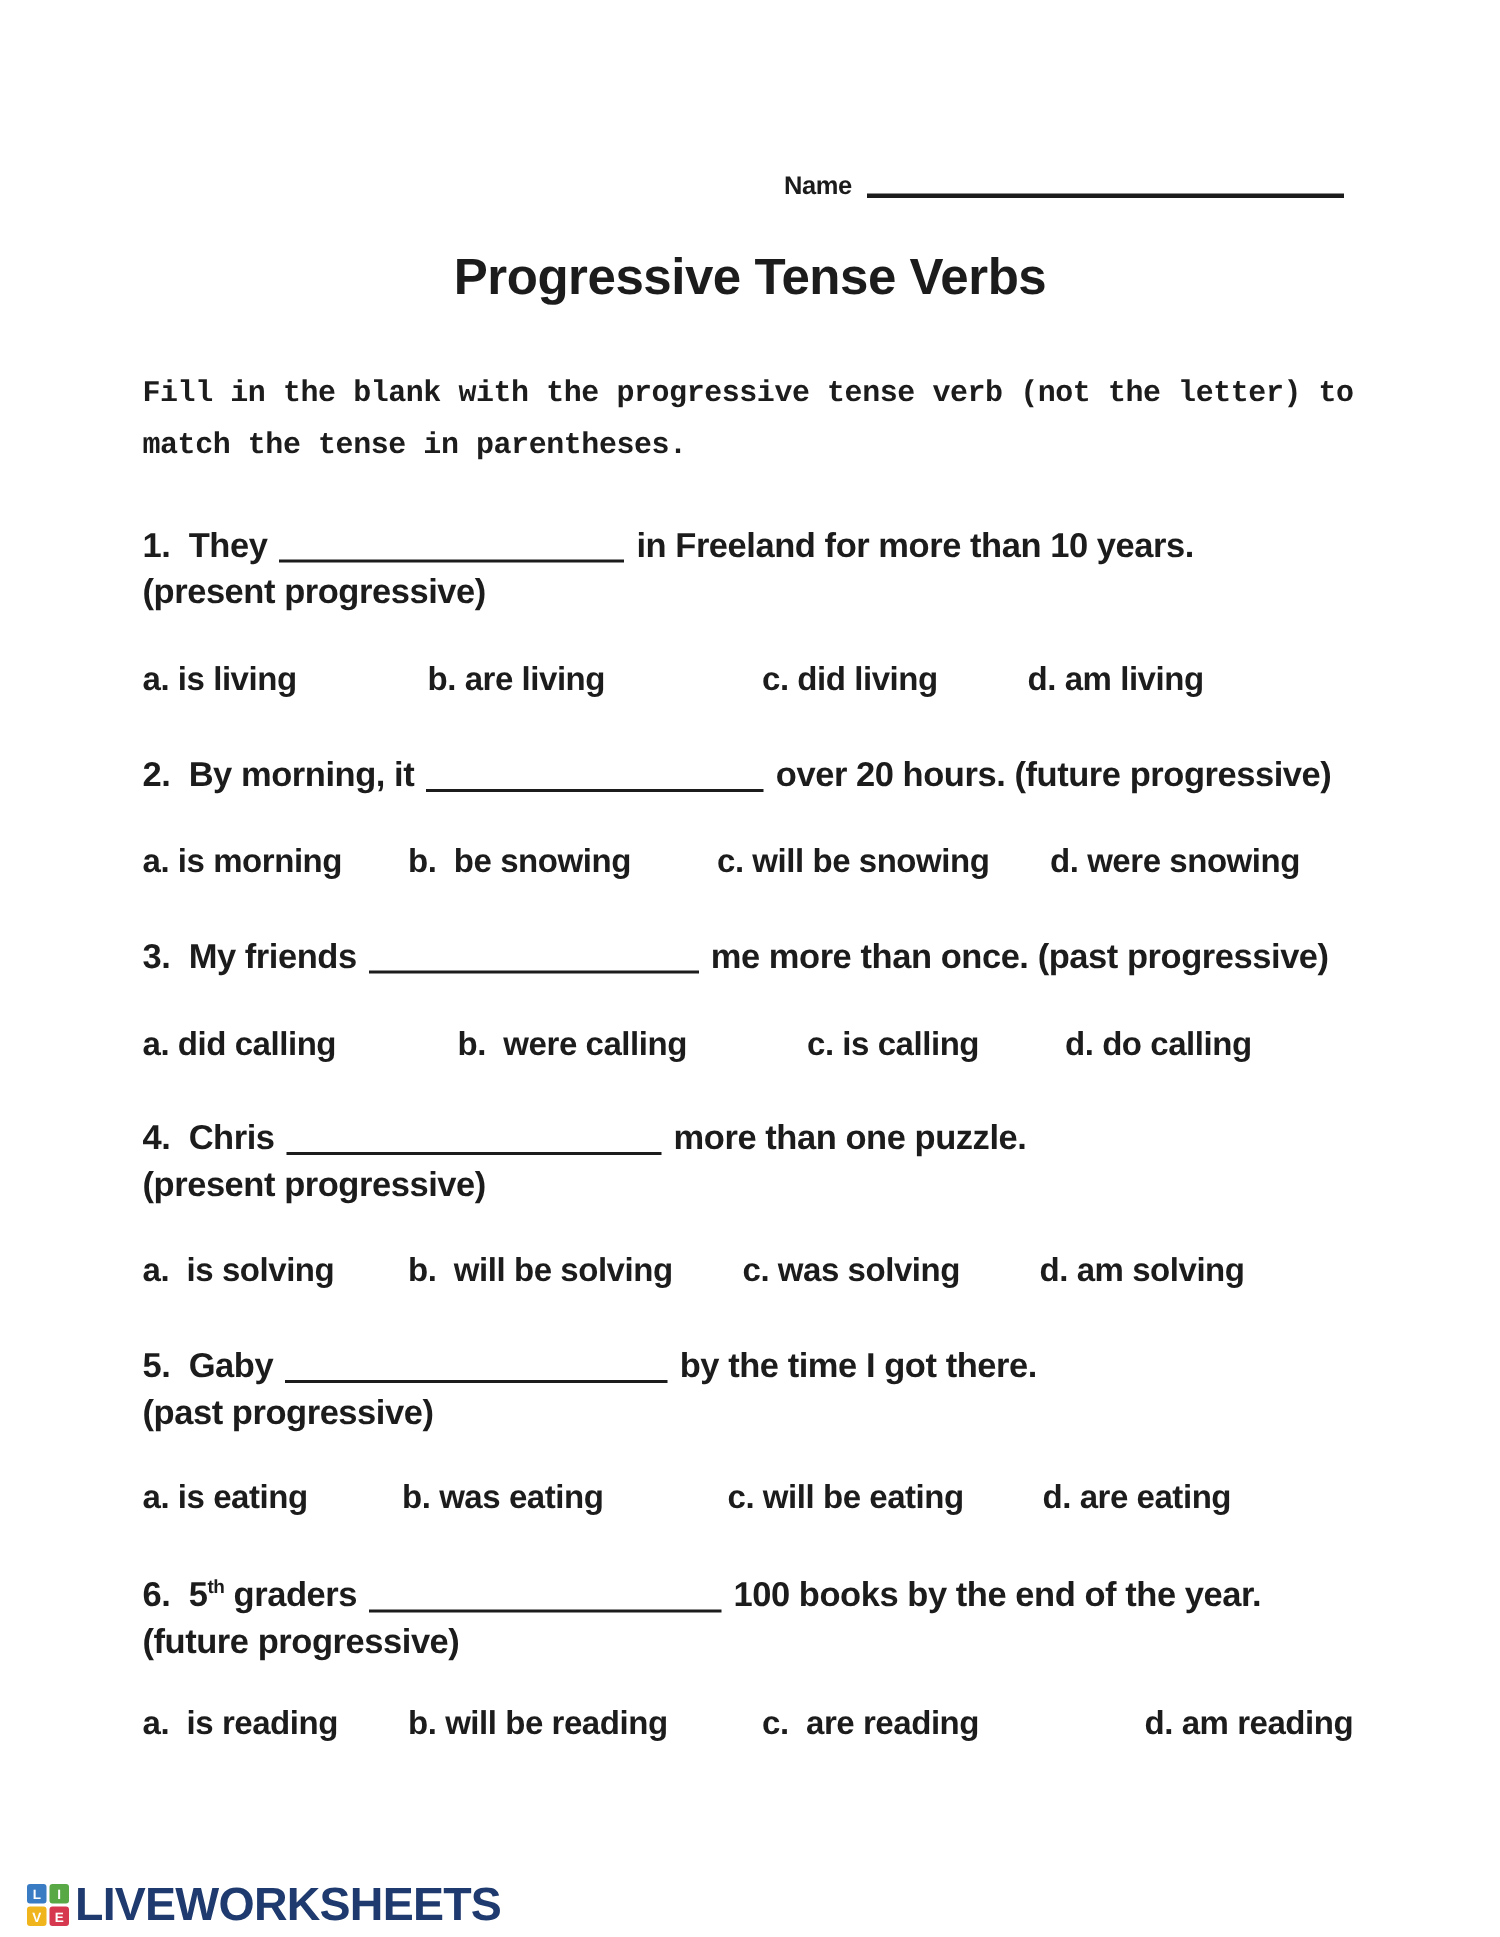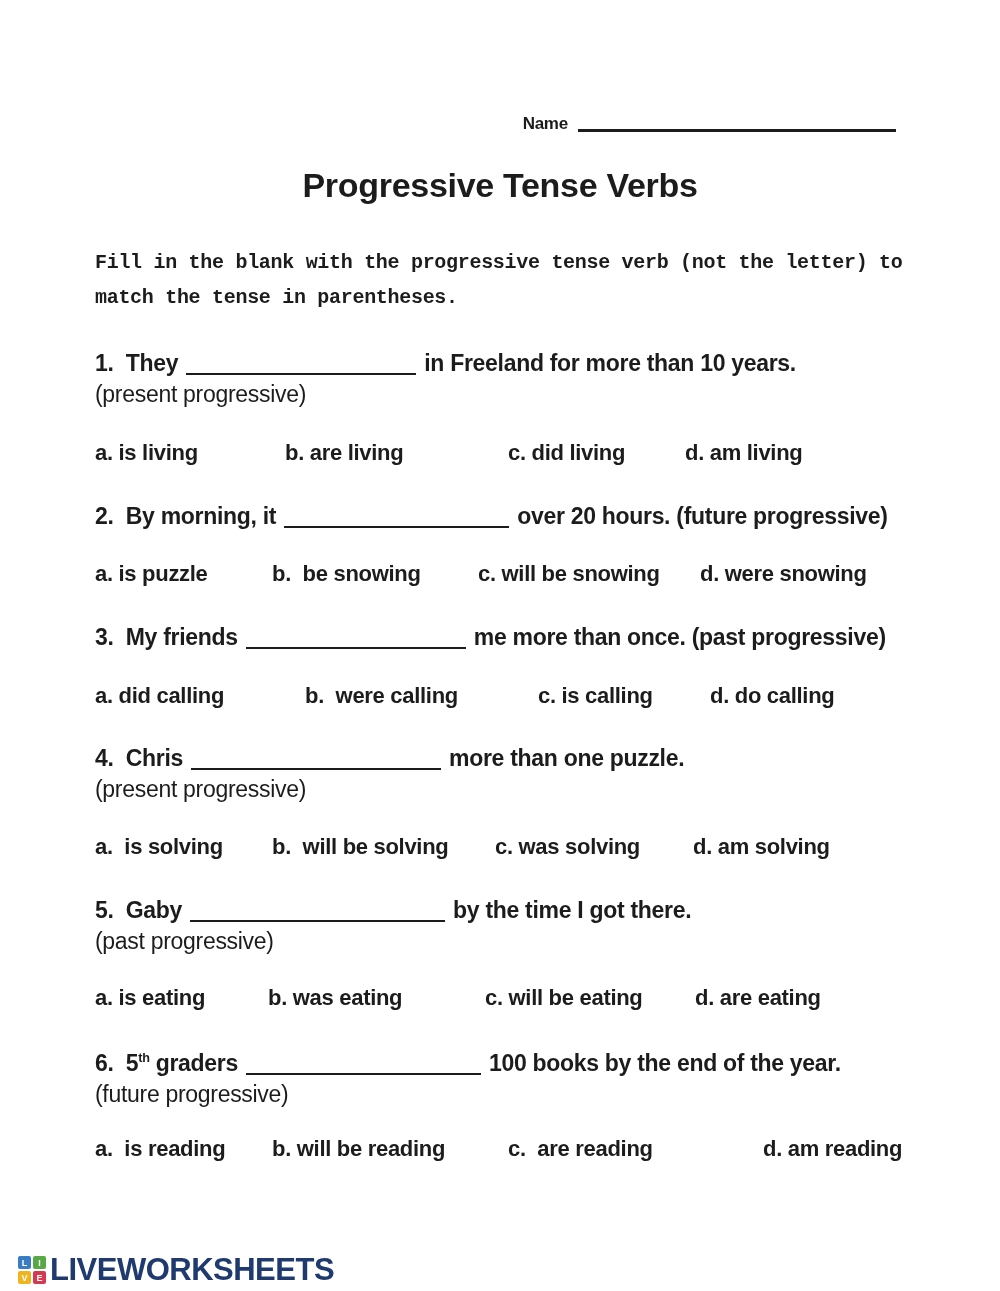--- a/index.html
+++ b/index.html
@@ -18,21 +18,21 @@
     font-size:34px; font-weight:700; }
   .instructions { position:absolute; top:245px; left:95px; width:880px;
     font-size:20px; font-weight:700; line-height:35px;font-family:Liberation Mono, monospace; }
   .question { position:absolute; left:95px; width:885px; font-size:23px;
     font-weight:700; line-height:31px; }
   .q-line span { white-space:pre; }
   .blank {
     display:inline-block; height:0.85em; margin:0 8px;
     border-bottom:2.5px solid #1c1c1c; position:relative; top:4px;
   }
-  .q-tense { font-size:23px; font-weight:400; }
+  .q-tense { font-size:23px; font-weight:700; }
   .options { position:absolute; left:95px; width:885px; height:30px;
     font-size:22px; font-weight:700; }
   .opt { position:absolute; top:0; white-space:pre; }
   sup.ord { font-size:0.55em; vertical-align:super;margin-top:12px; }
   .footer { position:absolute; left:18px; top:1252px; display:flex; align-items:center; gap:4px; }
   .logo-grid { display:grid; grid-template-columns:13px 13px; grid-auto-rows:13px; gap:2px; }
   .logo-tile { border-radius:2px; color:#ffffff; font-size:9px; font-weight:700;
     display:flex; align-items:center; justify-content:center; letter-spacing:0; }
   .brand { font-size:31px; font-weight:700; letter-spacing:-0.5px; }
 </style>
@@ -64,21 +64,21 @@
     <span class="opt" style="left:413px">c. did living</span>
     <span class="opt" style="left:590px">d. am living</span>
   </div>
 
   <div class="question" style="top:501px">
     <div class="q-line">
       <span>2.  By morning, it</span><span class="blank" style="width:225px"></span><span>over 20 hours. (future progressive)</span>
     </div>
   </div>
   <div class="options" style="top:561px">
-    <span class="opt" style="left:0px">a. is puzzle</span>
+    <span class="opt" style="left:0px">a. is morning</span>
     <span class="opt" style="left:177px">b.  be snowing</span>
     <span class="opt" style="left:383px">c. will be snowing</span>
     <span class="opt" style="left:605px">d. were snowing</span>
   </div>
 
   <div class="question" style="top:622px">
     <div class="q-line">
       <span>3.  My friends</span><span class="blank" style="width:220px"></span><span>me more than once. (past progressive)</span>
     </div>
   </div>

